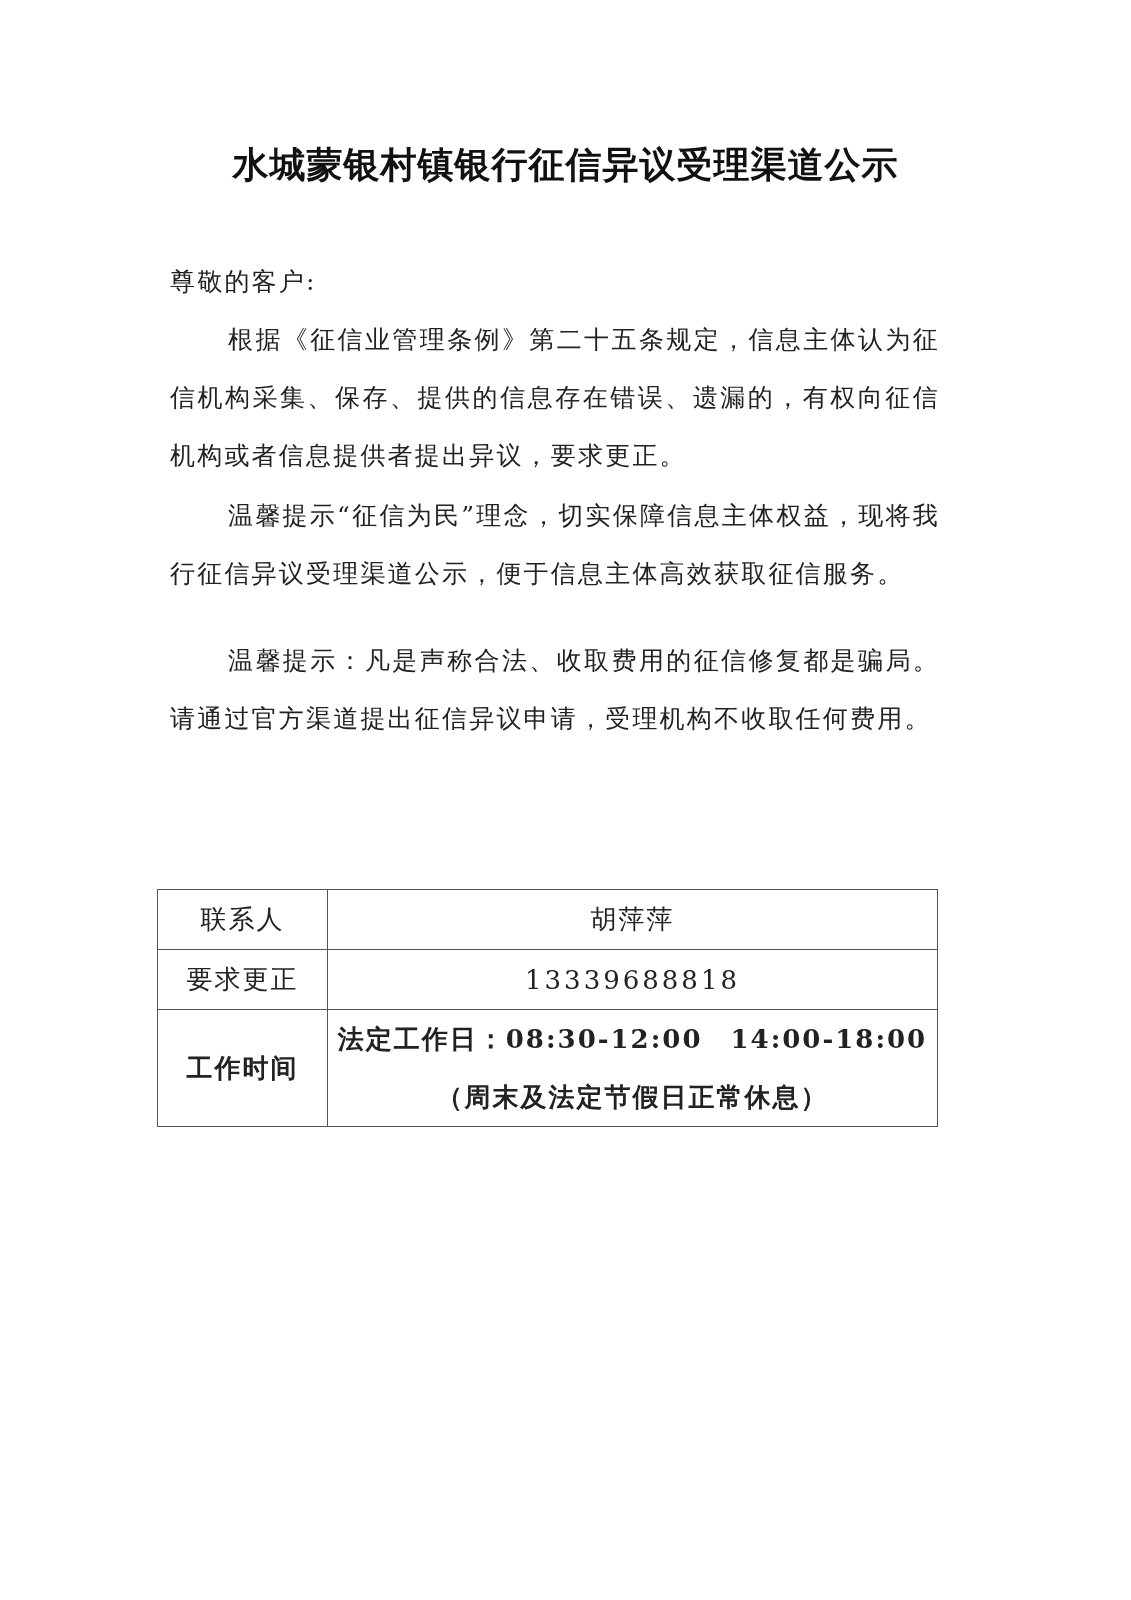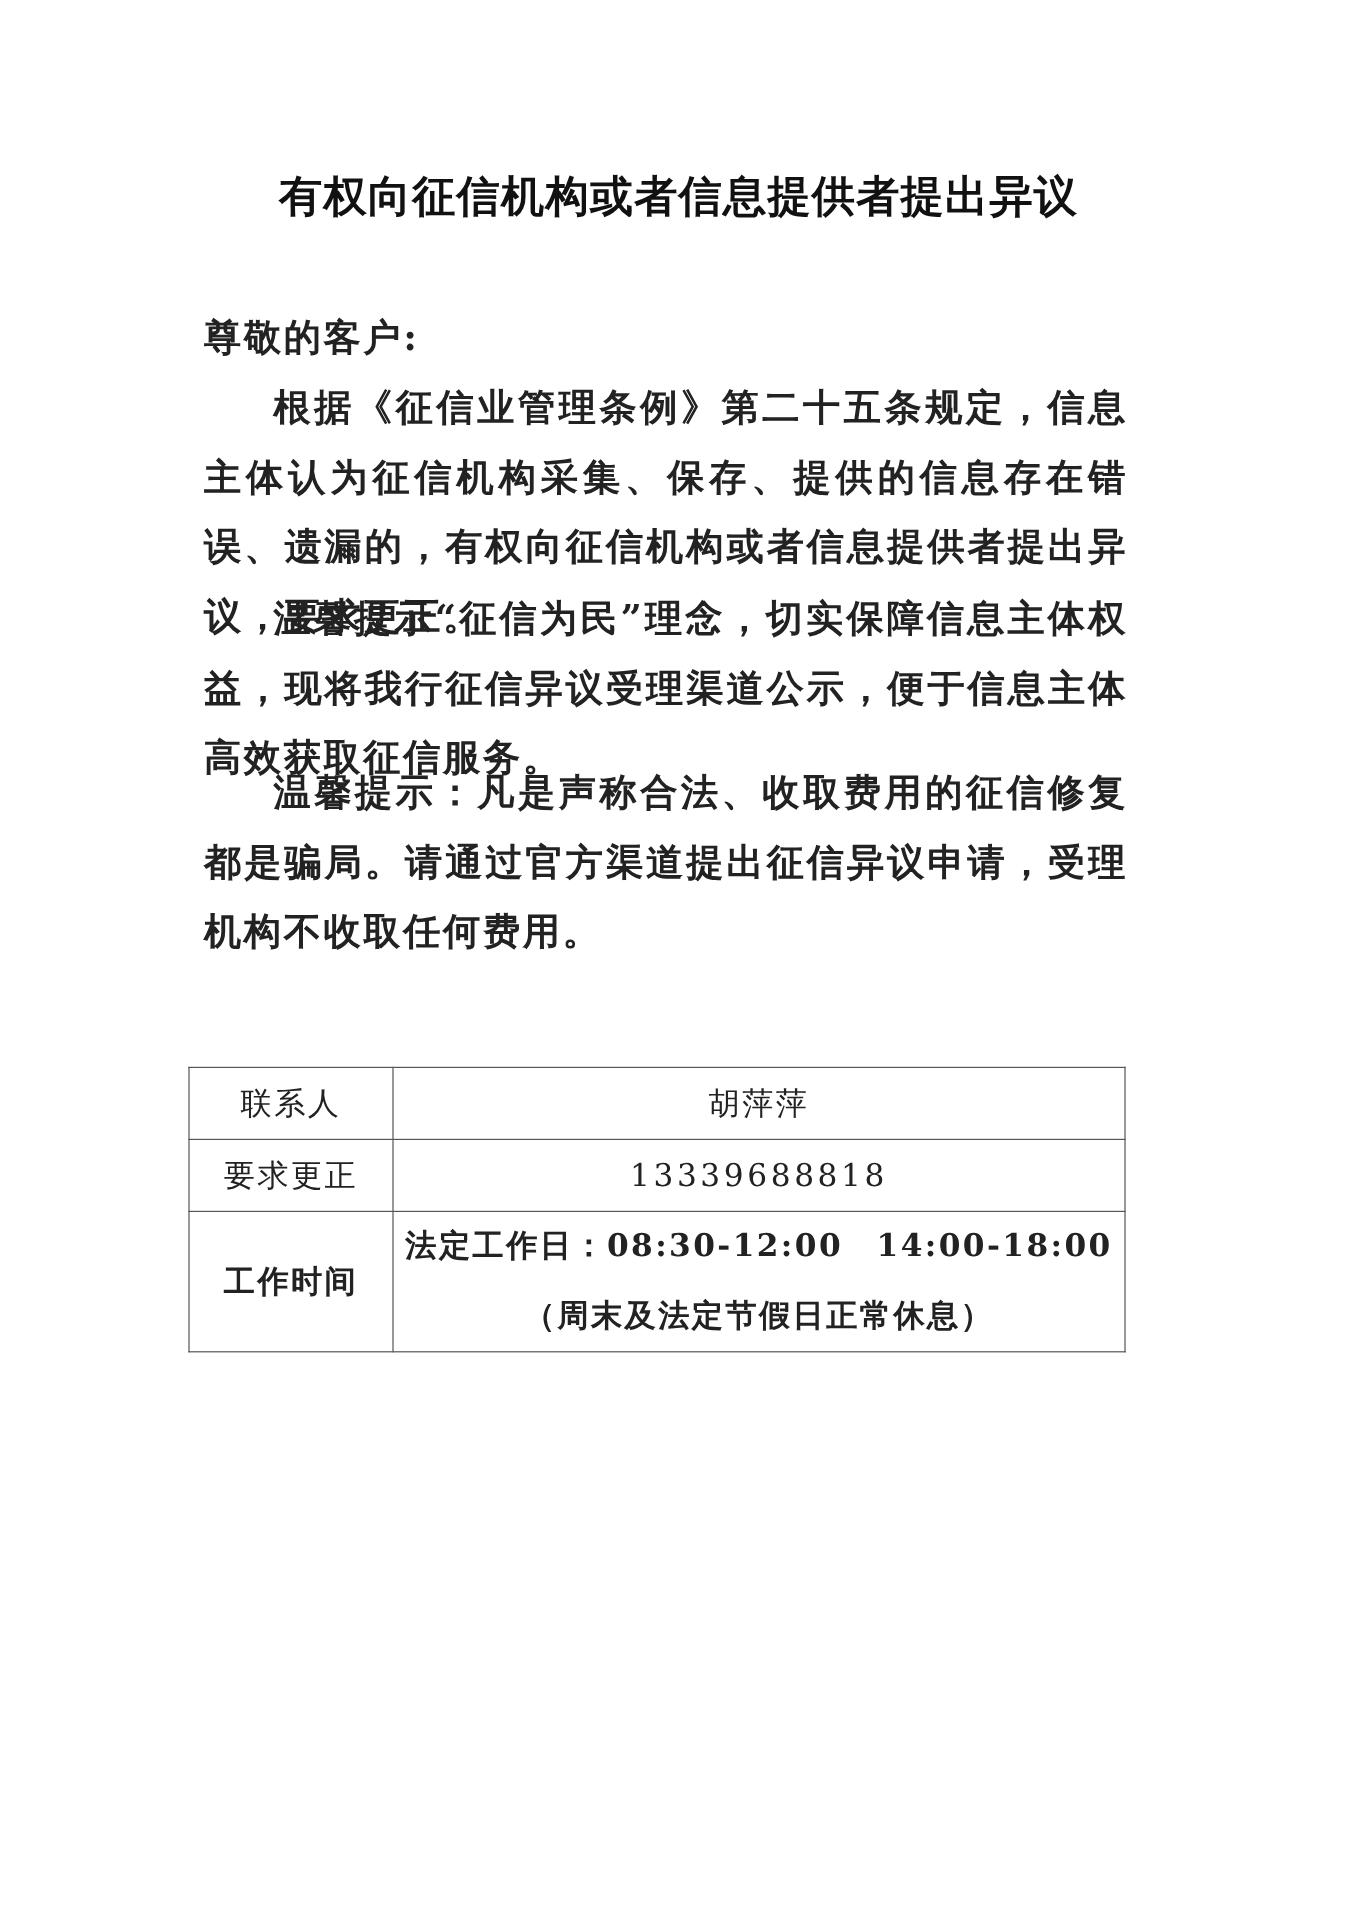--- a/index.html
+++ b/index.html
@@ -25,26 +25,25 @@
       font-size: 36px;
       font-weight: bold;
       letter-spacing: 1px;
       line-height: 56px;
       color: #111;
     }
     .body-text {
       position: absolute;
       left: 170px;
       width: 770px;
-      font-size: 31px;
+      font-size: 25px;
       line-height: 58px;
       letter-spacing: 2.2px;
       color: #222;
       text-align: justify;
-      font-weight: bold;
     }
     .salutation { top: 253px; }
     .para1 { top: 311px; }
     .para2 { top: 487px; }
     .para3 { top: 632px; }
     .indent { text-indent: 58px; }
 
     .info-table {
       position: absolute;
       left: 157px;
@@ -66,21 +65,21 @@
     .info-table tr.r2 td { height: 59px; font-family: Liberation Mono, monospace; }
     .info-table tr.r3 td { height: 59px; }
     .info-table tr.r4 td { height: 116px; font-weight: bold; }
     .hours-line { line-height: 58px; }
     .phone { letter-spacing: 3px; }
   </style>
 </head>
 <body>
 
 <div>
-  <h1 class="page-title" style="margin:0;">有权向征信机构或者信息提供者提出异议</h1>
+  <h1 class="page-title" style="margin:0;">水城蒙银村镇银行征信异议受理渠道公示</h1>
 
   <div class="body-text salutation">尊敬的客户:</div>
 
   <p class="body-text para1 indent" style="margin:0;">根据《征信业管理条例》第二十五条规定，信息主体认为征信机构采集、保存、提供的信息存在错误、遗漏的，有权向征信机构或者信息提供者提出异议，要求更正。</p>
 
   <p class="body-text para2 indent" style="margin:0;">温馨提示“征信为民”理念，切实保障信息主体权益，现将我行征信异议受理渠道公示，便于信息主体高效获取征信服务。</p>
 
   <p class="body-text para3 indent" style="margin:0;">温馨提示：凡是声称合法、收取费用的征信修复都是骗局。请通过官方渠道提出征信异议申请，受理机构不收取任何费用。</p>
 
   <table class="info-table">

